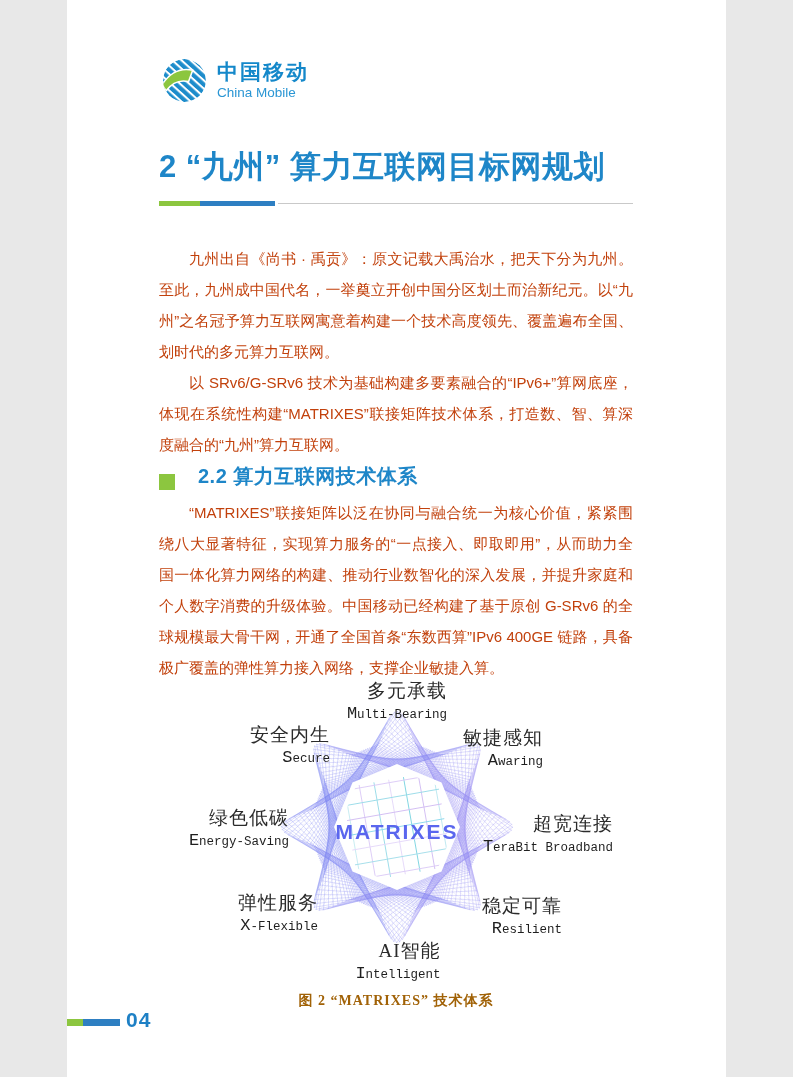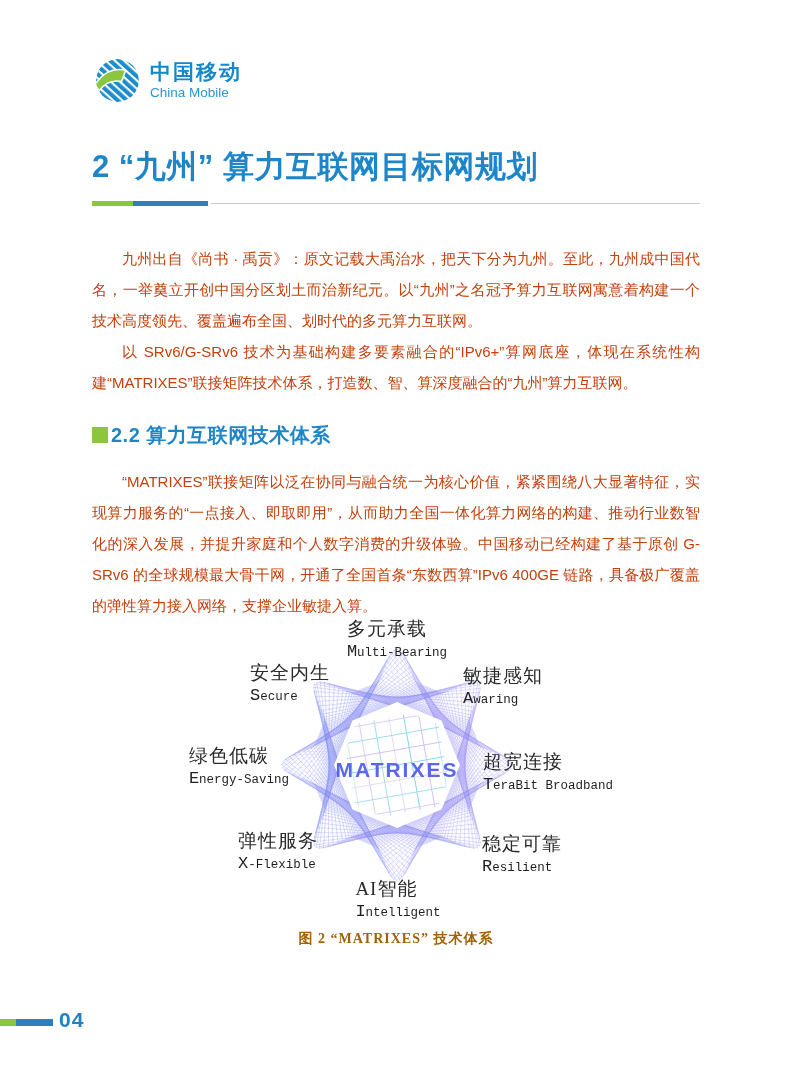--- a/index.html
+++ b/index.html
@@ -1,17 +1,17 @@
 <!DOCTYPE html>
 <html><head>
 <meta charset="utf-8">
 <style>
   html,body{margin:0;padding:0;background:#e8e8e8;}
   .page{
-    position:relative;width:793px;height:1077px;background:#ffffff;
+    position:relative;width:659px;height:1077px;background:#ffffff;
     margin:0 auto;overflow:hidden;
     font-family:"Liberation Sans","DejaVu Sans",sans-serif;
   }
   
   .logo{position:absolute;left:94px;top:57px;display:flex;align-items:center;gap:9px;}
   .logo-text{display:flex;flex-direction:column;justify-content:center;}
   .logo-cn{font-size:21px;font-weight:700;color:#1488ca;letter-spacing:2px;line-height:24px;}
   .logo-en{font-size:13.5px;color:#2a96d4;line-height:17px;}
   
   .content{margin:0 93px 0 92px;padding-top:146px;}
@@ -23,28 +23,28 @@
   .seg-green{width:41px;height:5px;background:#8cc63f;}
   .seg-blue{width:75px;height:5px;background:#2e7fc2;}
   .seg-line{flex:1;height:1px;background:#c9c9c9;margin-left:3px;}
   
   .para{
     margin:0;text-indent:2em;font-size:15px;line-height:31px;color:#c2410c;
     text-align:justify;
   }
   .para.first{margin-top:37px;}
   
-  .section-head{display:flex;align-items:center;gap:3px;margin-top:24px;height:26px;}
+  .section-head{display:flex;align-items:flex-end;gap:23px;margin-top:4px;height:26px;}
   .section-sq{width:16px;height:16px;background:#8cc63f;flex:0 0 auto;}
   .section-title{margin:0;font-size:20px;font-weight:700;color:#1e86c8;letter-spacing:0.5px;}
-  .section-para{margin-top:18px;}
+  .section-para{margin-top:7px;}
   
   .diagram{position:relative;width:440px;height:336px;margin:0 auto;}
   .swirl-svg{position:absolute;left:96px;top:19px;}
-  .dlabel{position:absolute;transform:translateX(-50%);text-align:left;white-space:nowrap;}
+  .dlabel{position:absolute;transform:translateX(-50%);text-align:right;white-space:nowrap;}
   .dlabel .cn{
     font-size:19px;line-height:22px;color:#2b2b2b;letter-spacing:1px;
     font-family:"Liberation Serif","DejaVu Serif",serif;
   }
   .dlabel .en{
     margin-top:4px;font-size:12.5px;line-height:16px;color:#1f1f1f;
     font-family:"Liberation Mono","DejaVu Sans Mono",monospace;
   }
   .dlabel .en::first-letter{font-size:17px;}
   .pos-top{left:221px;top:-3px;}

